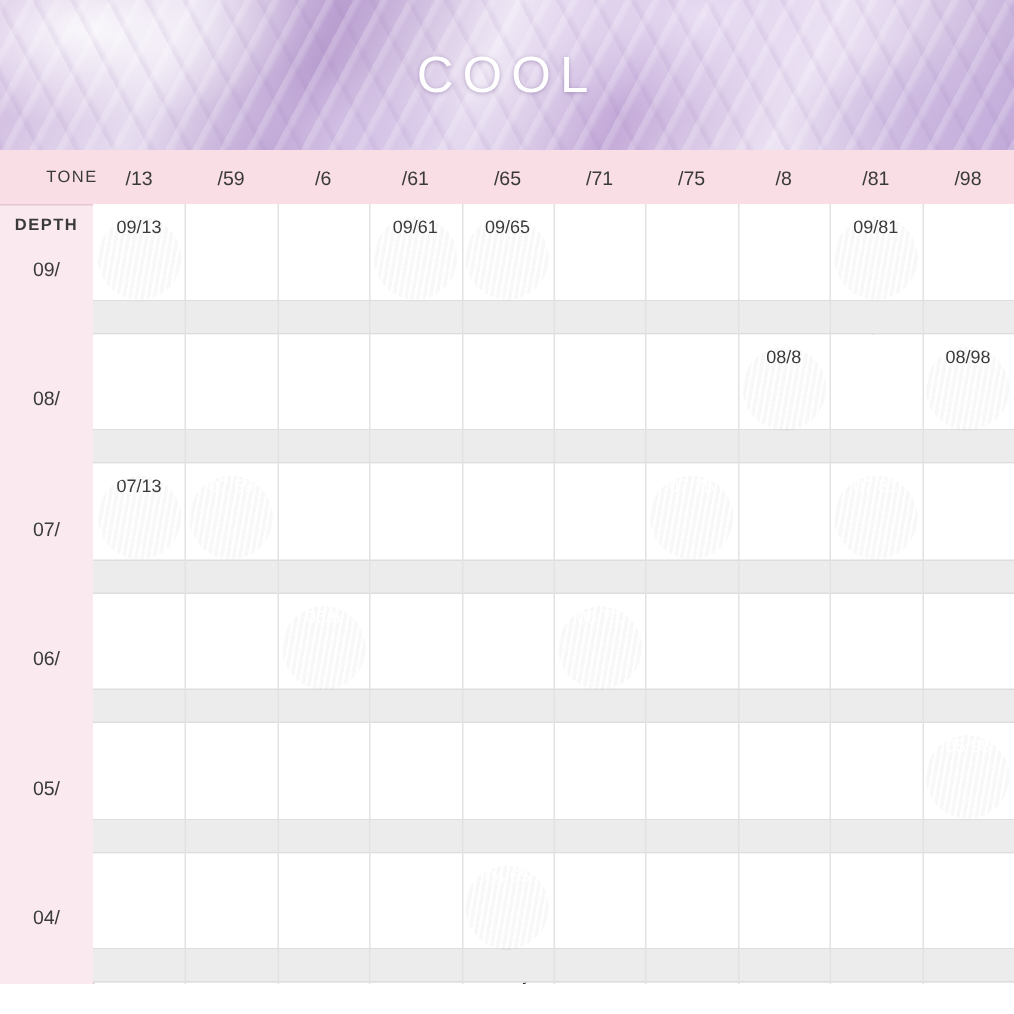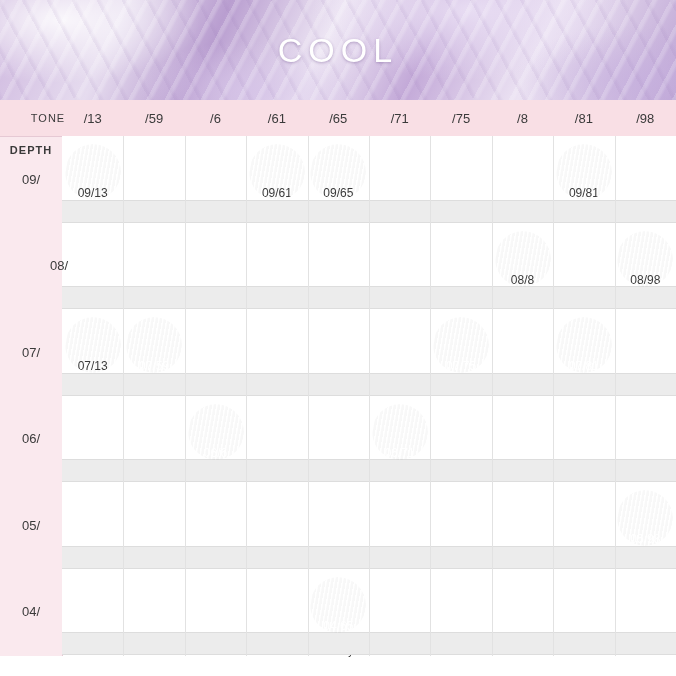--- a/index.html
+++ b/index.html
@@ -87,21 +87,21 @@
 
   
   .vline{
     position:absolute;top:36px;width:1px;height:520px;
     background:#e2e2e2;
   }
 
   
   .swatch{
     position:absolute;width:56px;height:56px;border-radius:50%;
-    display:flex;align-items:flex-end;justify-content:center;
+    display:flex;align-items:flex-start;justify-content:center;
     font-size:12px;
     box-shadow:0 1px 2px rgba(0,0,0,.18);
     overflow:hidden;
   }
   .swatch .code{
     position:relative;z-index:2;
   }
   .swatch:before{
     content:"";position:absolute;inset:0;border-radius:50%;
     background:repeating-linear-gradient(100deg, rgba(255,255,255,.28) 0px, rgba(255,255,255,.28) 1px, rgba(0,0,0,.05) 2px, rgba(0,0,0,.05) 4px);
@@ -183,21 +183,21 @@
         <div class="swatch" style="left: 310.3px; top: 476.5px; background: rgb(106, 68, 80); color: rgb(255, 255, 255);">
           <span class="code">04/65</span>
         </div>
         <div class="swatch-name" style="left: 290.3px; top: 534.5px;">Deep<br>Cherry</div>
       </div>
   <div class="row-band plain" style="top: 36px; height: 64.5px;"></div>
       <div class="row-band shade" style="top: 100.5px; height: 22px;"></div>
       <div class="depth-cell" style="top: 36px; height: 86.5px;">09/</div>
       <div class="row-band plain" style="top: 122.5px; height: 64.5px;"></div>
       <div class="row-band shade" style="top: 187px; height: 22px;"></div>
-      <div class="depth-cell" style="top: 122.5px; height: 86.5px; padding-left: 28px;">08/</div>
+      <div class="depth-cell" style="top: 122.5px; height: 86.5px;">08/</div>
       <div class="row-band plain" style="top: 209px; height: 64.5px;"></div>
       <div class="row-band shade" style="top: 273.5px; height: 22px;"></div>
       <div class="depth-cell" style="top: 209px; height: 86.5px;">07/</div>
       <div class="row-band plain" style="top: 295.5px; height: 64.5px;"></div>
       <div class="row-band shade" style="top: 360px; height: 22px;"></div>
       <div class="depth-cell" style="top: 295.5px; height: 86.5px;">06/</div>
       <div class="row-band plain" style="top: 382px; height: 64.5px;"></div>
       <div class="row-band shade" style="top: 446.5px; height: 22px;"></div>
       <div class="depth-cell" style="top: 382px; height: 86.5px;">05/</div>
       <div class="row-band plain" style="top: 468.5px; height: 64.5px;"></div>

